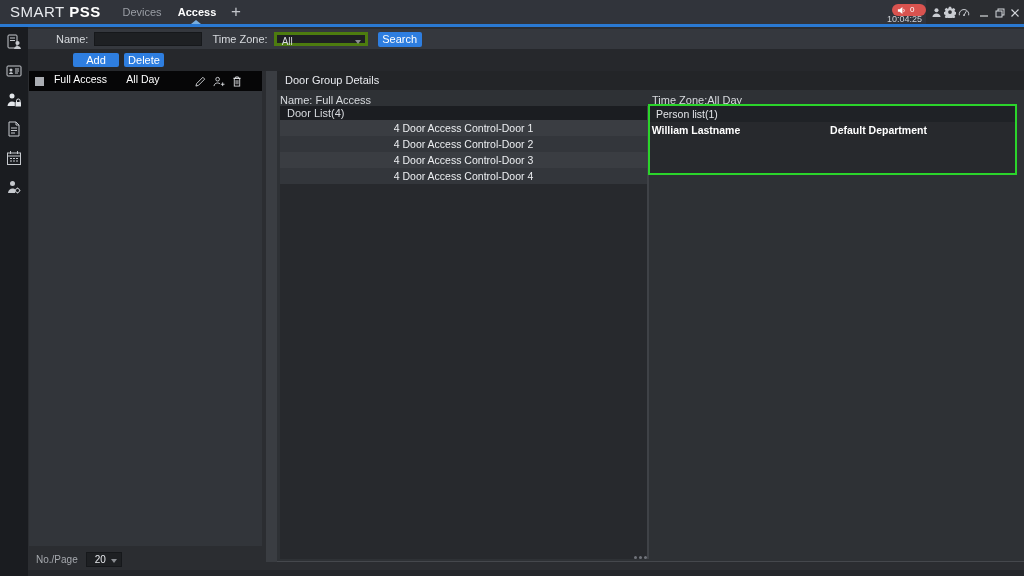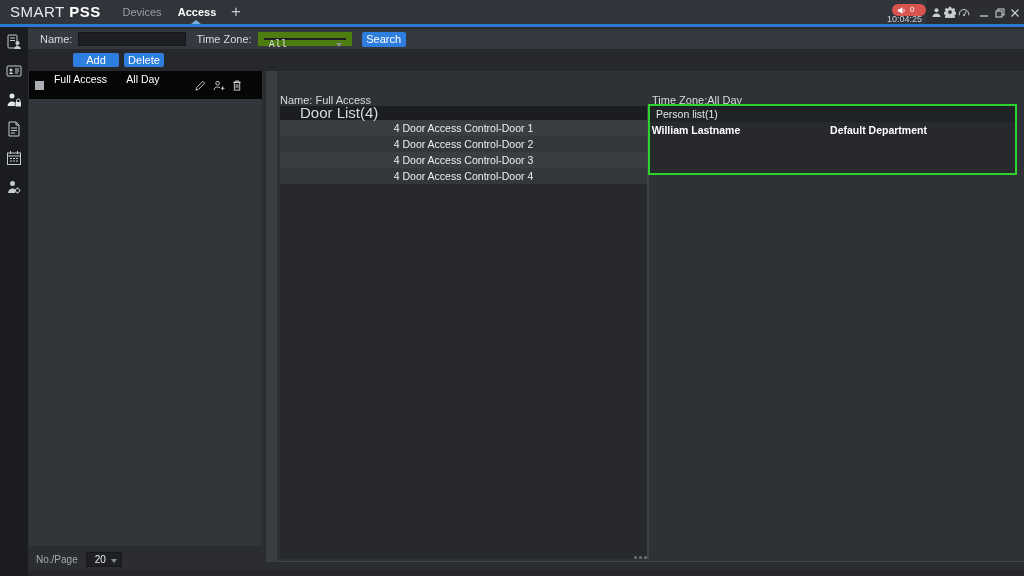--- a/index.html
+++ b/index.html
@@ -24,57 +24,57 @@
   
   .accent { position:absolute; left:0; top:24px; width:1024px; height:3px; }
   .accent-caret { position:absolute; left:191px; top:20px; width:0; height:0;
       border-left:5px solid transparent; border-right:5px solid transparent; border-bottom:4px solid #79aede; }
 
   
   .sidebar { position:absolute; left:0; top:27px; width:28px; height:549px; background:#1a1c20; }
   .side-item { position:absolute; left:0; width:28px; height:18px; display:flex; align-items:center; justify-content:center; }
 
   
-  .filter { position:absolute; left:28px; top:29px; width:996px; height:20px; background:#35383e; display:flex; align-items:center; padding-left:12px; }
+  .filter { position:absolute; left:28px; top:29px; width:996px; height:20px; background:#35383e; display:flex; align-items:center; padding-left:28px; }
   .flabel { color:#d7dade; font-size:11px; }
   .name-input { margin-left:6px; width:108px; height:14px; background:#1e2023; border:1px solid #16181b; color:#fff; font-size:11px; font-family:"Liberation Sans",sans-serif; padding:0 4px; }
   .tz-label { margin-left:10px; }
-  .dropdown { position:relative; margin-left:6px; width:94px; height:14px; background:#1e2023; border:6px solid #4d7c0f;font-family:Liberation Mono, monospace; }
+  .dropdown { position:relative; margin-left:6px; width:94px; height:14px; background:#1e2023; border:3px solid #4d7c0f; }
   .dropdown .val { position:absolute; left:5px; top:0; line-height:13px; font-size:10px; color:#d7dade; }
   .dd-arrow { position:absolute; right:4px; top:5px; width:0; height:0; border-left:3px solid transparent; border-right:3px solid transparent; border-top:4px solid #8a8d92; }
   .search-btn { margin-left:10px; width:44px; height:15px; background:#2e7ee0; border-radius:2px; color:#fff; font-size:11px; text-align:center; line-height:15px; cursor:pointer; }
 
   
   .toolband { position:absolute; left:28px; top:49px; width:996px; height:22px; background:#26282c; }
   .btn { position:absolute; top:4px; height:14px; background:#2e7ee0; border-radius:2px; color:#fff; font-size:11px; text-align:center; line-height:14px; cursor:pointer;margin-left:36px; }
   .btn.add { left:9px; width:46px; }
   .btn.del { left:60px; width:40px; }
 
   
   .left-panel { position:absolute; left:29px; top:71px; width:233px; height:475px; background:#32353a; }
   .g-head { display:flex; height:16px; background:#63666b; }
   .g-head .cell { line-height:16px; text-align:center; color:#f2f3f5; font-size:10.5px; border-left:1px solid rgba(0,0,0,.28); }
-  .g-row { display:flex; height:28px; background:#060607; }
+  .g-row { display:flex; height:20px; background:#060607; }
   .g-row .cell { line-height:16px; text-align:center; color:#fff; font-size:10.5px; }
   .c-cb { width:20px; display:flex; align-items:center; justify-content:center; border-left:none !important; }
   .c-name { width:63px; } .c-tz { width:62px; } .c-op { flex:1; display:flex; align-items:center; justify-content:center; gap:7px; }
   .cb { width:9px; height:9px; }
   .cb.empty { border:1px solid #34373c; background:transparent; }
   .cb.filled { background:#aaadb2; }
   .op-ic { display:flex; cursor:pointer; }
 
   
   .splitter { position:absolute; left:266px; top:71px; width:11px; height:491px; background:#3a3d42; }
 
   
   .details { position:absolute; left:277px; top:71px; width:747px; height:491px; background:#2e3135; border-bottom:1px solid #45484d; }
   .d-title { height:19px; background:#232528; line-height:19px; padding-left:8px; color:#e8eaee; font-size:11px; }
   .d-name { position:absolute; left:3px; top:23px; color:#d7dade; font-size:11px; }
   .door-panel { position:absolute; left:3px; top:35px; width:367px; height:453px; background:#27292d; }
-  .door-head { height:14px; background:#1b1d21; line-height:14px; padding-left:20px; color:#d7dade; font-size:15px; }
+  .door-head { height:14px; background:#1b1d21; line-height:14px; padding-left:7px; color:#d7dade; font-size:11px; }
   .door-row { height:16px; line-height:16px; text-align:center; color:#eceef1; font-size:10.5px; }
   .door-row.odd { background:#3a3d42; }
   .door-row.even { background:#33363b; }
   .vdiv { position:absolute; left:370px; top:35px; width:2px; height:453px; background:#3f4247; }
   .d-tz { position:absolute; left:375px; top:23px; color:#d7dade; font-size:11px; }
   .person-panel { position:absolute; left:371px; top:33px; width:369px; height:71px; border:2px solid #2bd42b; background:#27292d; }
   .p-head { height:16px; background:#1f2226; line-height:16px; padding-left:6px; color:#e3e5e9; font-size:10.5px; }
   .p-cols { display:flex; height:15px; }
   .p-cols .pc { line-height:15px; text-align:center; color:#fff; font-size:10.5px; }
   .pc1 { width:92px; background:#97999e; }
@@ -258,20 +258,21 @@
             <path d="M4 4.5v4.5M6 4.5v4.5" stroke="#e8eaee" stroke-width=".9"></path>
           </svg>
       </span>
     </div>
   </div>
 </div>
 
 <div class="splitter"></div>
 
 <div class="details">
+  <div class="d-title">Door Group Details</div>
   <div class="d-name">Name: Full Access</div>
 
   <div class="door-panel">
     <div class="door-head">Door List(4)</div>
     <div class="door-row odd">4 Door Access Control-Door 1</div>
     <div class="door-row even">4 Door Access Control-Door 2</div>
     <div class="door-row odd">4 Door Access Control-Door 3</div>
     <div class="door-row even">4 Door Access Control-Door 4</div>
   </div>
 

